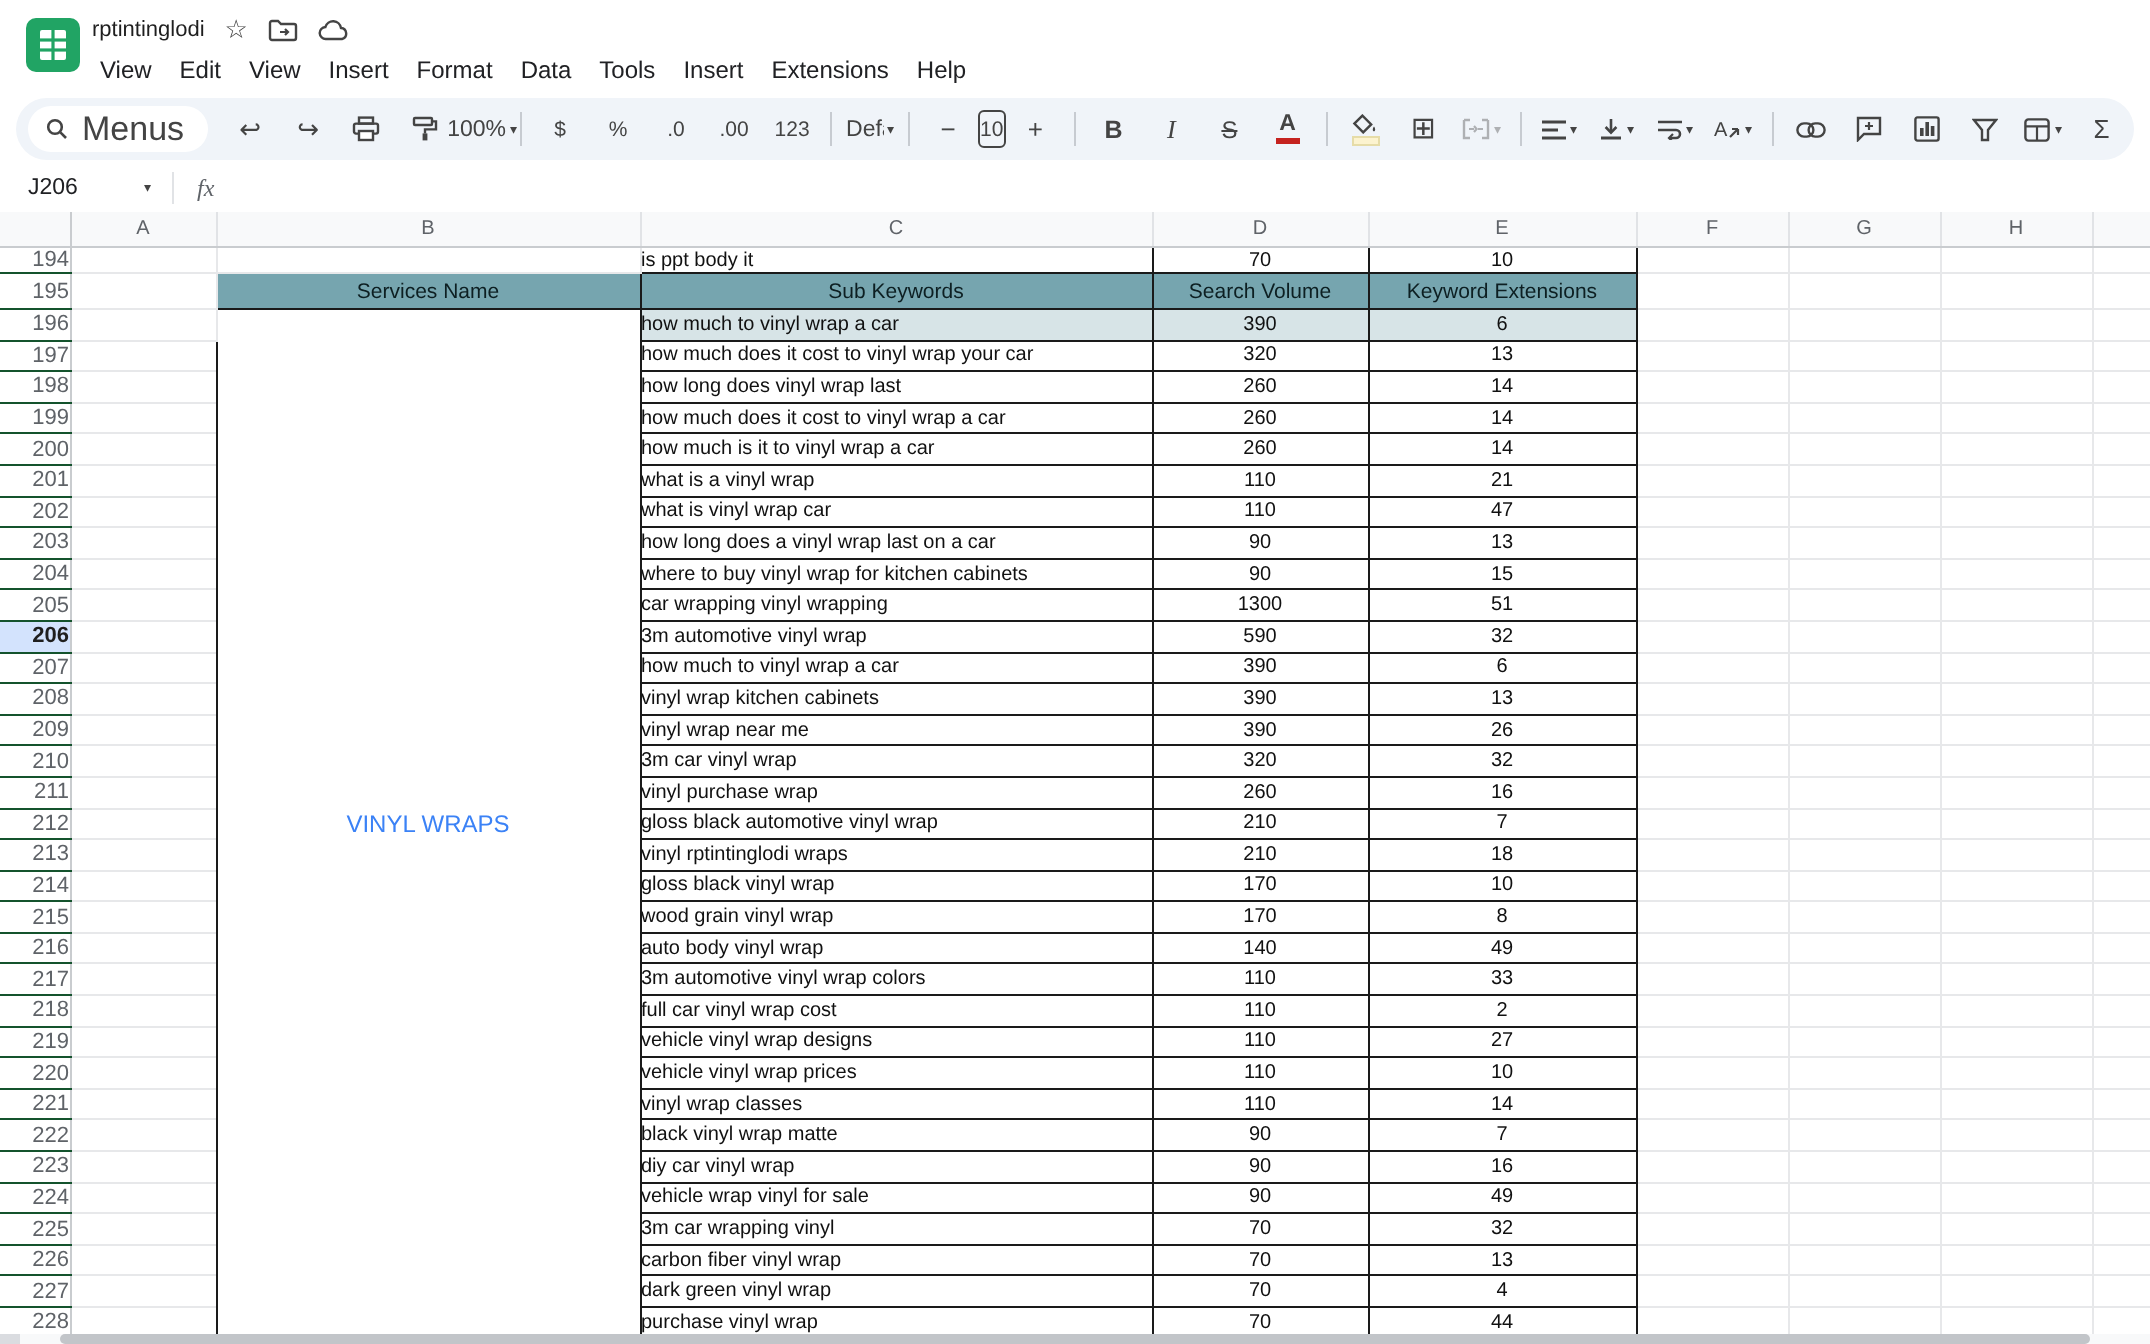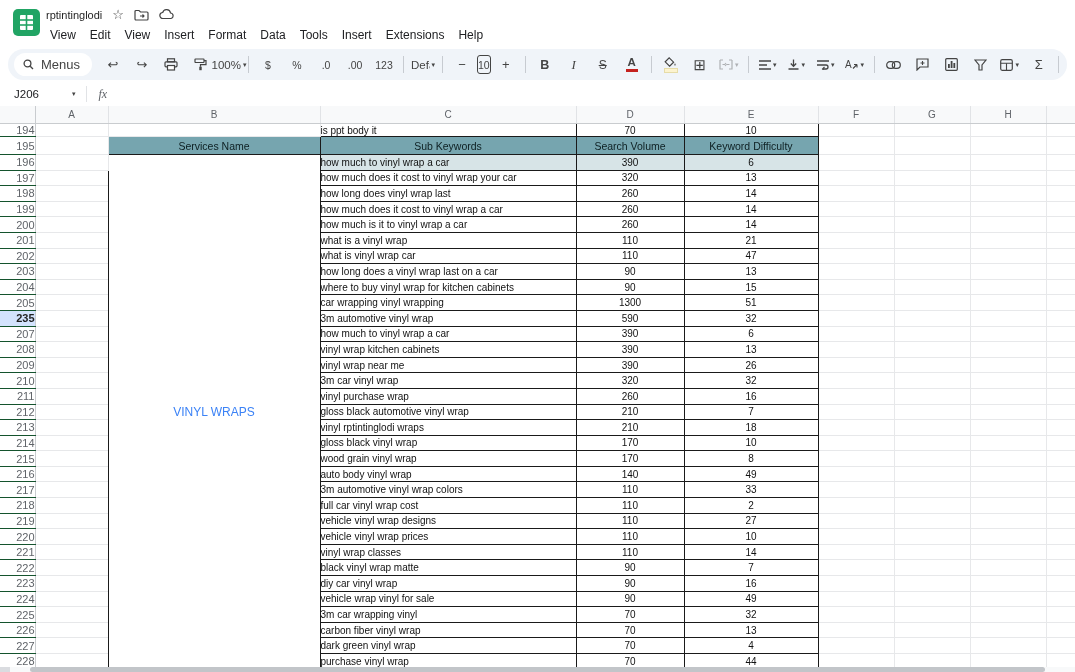--- a/index.html
+++ b/index.html
@@ -14,21 +14,21 @@
   .doc-title{font-size:11px;color:#1f1f1f;}
   .title-ico{font-size:13px;color:#444;display:flex;align-items:center;}
   .menubar{position:absolute;left:44px;top:27px;display:flex;gap:2px;}
   .menu-item{font-size:12px;color:#202124;padding:1px 6px;border-radius:4px;cursor:pointer;}
 
   
   .toolbar{position:absolute;top:49px;left:8px;right:8px;height:31px;background:#f0f4f9;
     border-radius:16px;display:flex;align-items:center;padding:0 6px;gap:1px;overflow:hidden;}
   .search-pill{display:flex;align-items:center;gap:7px;background:#fff;border-radius:14px;
     height:23px;padding:0 12px 0 9px;margin-right:6px;}
-  .search-pill .lbl{font-size:13px;color:#444;text-align:center;}
+  .search-pill .lbl{font-size:17px;color:#444;text-align:center;}
   .tbtn{min-width:24px;height:24px;display:flex;align-items:center;justify-content:center;
     border-radius:4px;color:#444;font-size:12px;gap:1px;padding:0 2px;cursor:pointer;}
   .tbtn svg{display:block;}
   .glyph{font-size:13px;line-height:1;}
   .small-txt{font-size:10.5px;}
   .caret{font-size:7px;color:#444;margin-left:1px;}
   .divider{width:1px;height:17px;background:#c7cbd1;margin:0 4px;flex:0 0 1px;}
   .zoom-lbl,.font-lbl{font-size:11.5px;color:#444;}
   .font-lbl{width:44px;text-align:left;overflow:hidden;white-space:nowrap;}
   .size-box{width:20px;height:17px;border:1.5px solid #444;border-radius:3px;font-size:10.5px;
@@ -315,21 +315,21 @@
             <td class="lg"></td>
             <td class="lg"></td>
             <td class="lg"></td>
           </tr>
           <tr style="height: 18px;">
             <td class="rn">195</td>
             <td class="lg"></td>
             <td class="tb teal">Services Name</td>
             <td class="tb teal">Sub Keywords</td>
             <td class="tb teal">Search Volume</td>
-            <td class="tb teal">Keyword Difficulty</td>
+            <td class="tb teal">Keyword Extensions</td>
             <td class="lg"></td>
             <td class="lg"></td>
             <td class="lg"></td>
             <td class="lg"></td>
           </tr>
           <tr style="height: 15.6px;">
             <td class="rn">196</td>
             <td class="lg"></td>
             <td class="tb merged" rowspan="33">VINYL WRAPS</td>
             <td class="tb kw tint">how much to vinyl wrap a car</td>
@@ -433,21 +433,21 @@
             <td class="lg"></td>
             <td class="tb kw">car wrapping vinyl wrapping</td>
             <td class="tb ctr">1300</td>
             <td class="tb ctr">51</td>
             <td class="lg"></td>
             <td class="lg"></td>
             <td class="lg"></td>
             <td class="lg"></td>
           </tr>
           <tr style="height: 15.6px;">
-            <td class="rn sel">235</td>
+            <td class="rn sel">206</td>
             <td class="lg"></td>
             <td class="tb kw">3m automotive vinyl wrap</td>
             <td class="tb ctr">590</td>
             <td class="tb ctr">32</td>
             <td class="lg"></td>
             <td class="lg"></td>
             <td class="lg"></td>
             <td class="lg"></td>
           </tr>
           <tr style="height: 15.6px;">

